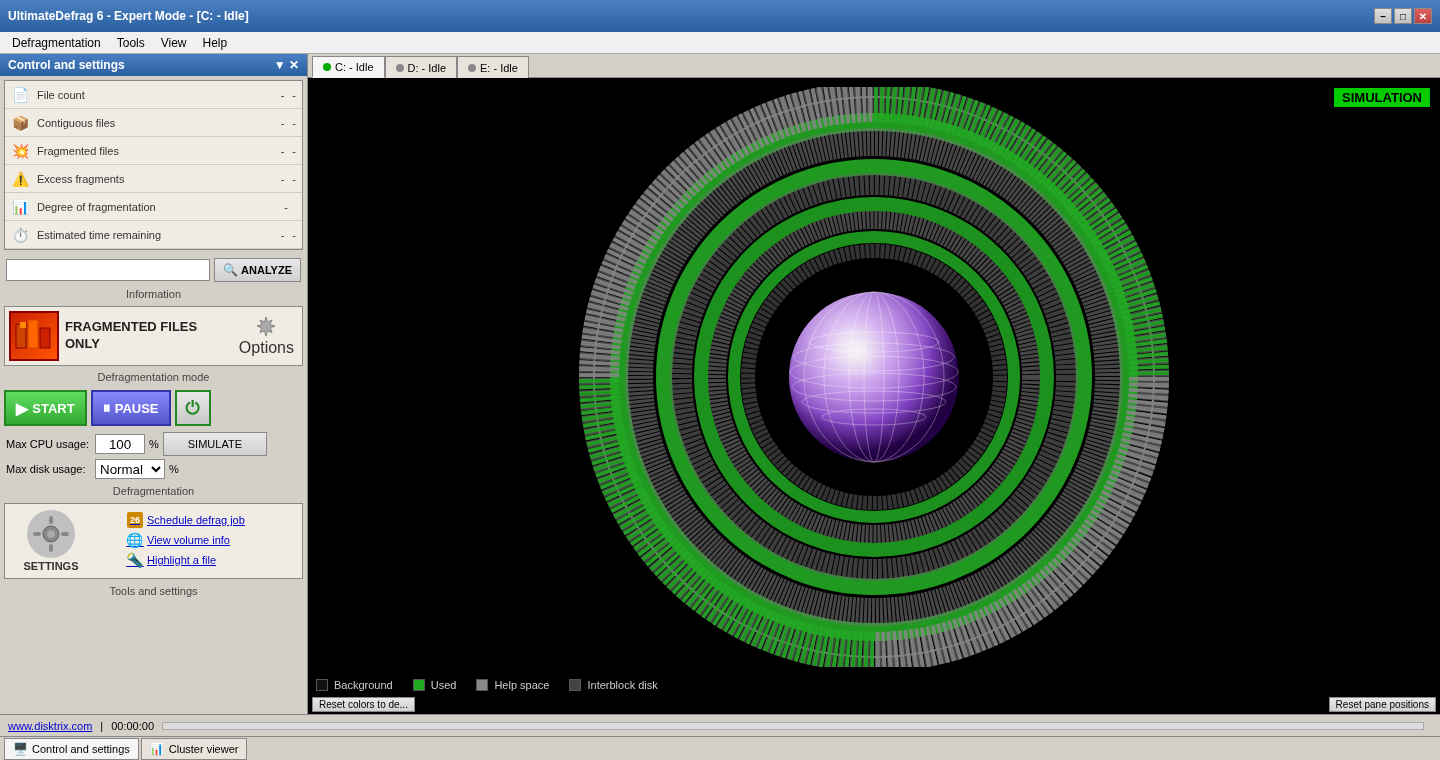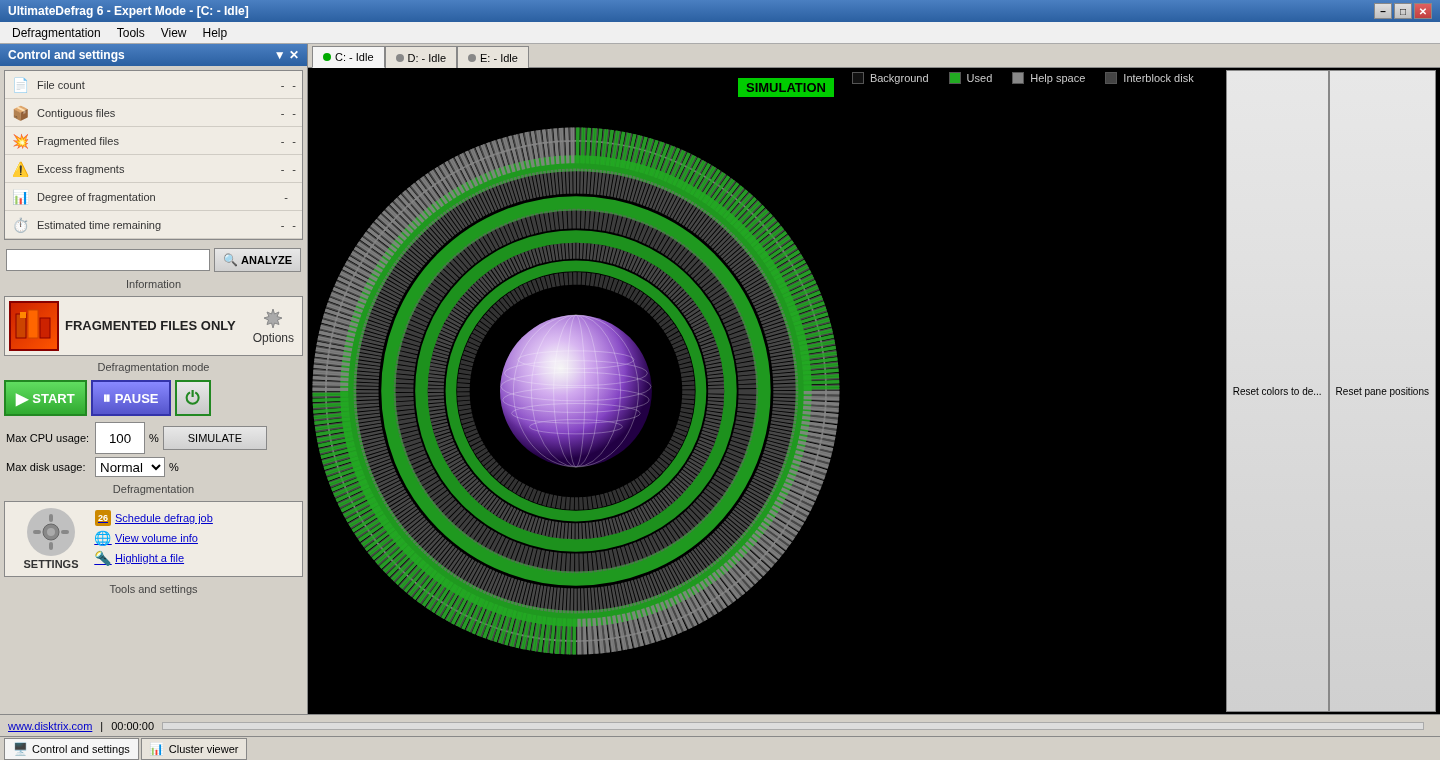--- a/index.html
+++ b/index.html
@@ -1,20 +1,20 @@
 <!DOCTYPE html>
 <html><head>
   <meta charset="utf-8">
   <style>
     * { margin: 0; padding: 0; box-sizing: border-box; }
     body { width: 1440px; height: 760px; overflow: hidden; background: #c0c0c0; font-family: 'Segoe UI', Tahoma, Arial, sans-serif; font-size: 12px; }
 
     
     #titlebar {
-      height: 22px;
+      height: 32px;
       background: linear-gradient(to bottom, #4a7fc1, #2a5fa0);
       display: flex; align-items: center; padding: 0 8px;
       color: white; font-size: 12px; font-weight: bold;
       justify-content: space-between;
     }
     #titlebar-controls { display: flex; gap: 2px; }
     .title-btn {
       width: 18px; height: 16px; border: 1px solid #888;
       display: flex; align-items: center; justify-content: center;
       font-size: 10px; cursor: pointer; color: black; font-weight: bold;
@@ -138,21 +138,21 @@
       font-size: 13px;
       font-weight: bold;
       color: #222;
       line-height: 1.3;
     }
     #options-btn {
       display: flex;
       flex-direction: column;
       align-items: center;
       cursor: pointer;
-      font-size: 12px;
+      font-size: 16px;
       color: #333;
       padding: 4px;
     }
 
     
     #defrag-mode-label {
       text-align: center;
       font-size: 11px;
       color: #444;
       padding: 1px 0;
@@ -202,21 +202,21 @@
       gap: 3px;
     }
     .settings-line {
       display: flex;
       align-items: center;
       gap: 4px;
       font-size: 11px;
     }
     .settings-line label { width: 85px; }
     .settings-input {
-      width: 50px; height: 32px;
+      width: 50px; height: 20px;
       border: 1px solid #888;
       background: white;
       text-align: center;
     }
     .settings-select {
       width: 70px; height: 20px;
       border: 1px solid #888;
       background: white;
     }
     #simulate-btn {
@@ -264,20 +264,21 @@
       padding-top: 2px;
     }
     .tool-link {
       display: flex;
       align-items: center;
       gap: 4px;
       font-size: 11px;
       cursor: pointer;
       color: #0000cc;
       text-decoration: underline;
+      margin-left: 32px;
     }
     .tool-icon {
       width: 16px; height: 16px;
       display: flex; align-items: center; justify-content: center;
       font-size: 10px;
     }
 
     
     #tab-bar {
       height: 24px;
@@ -310,21 +311,21 @@
       border-radius: 50%;
       background: #00aa00;
     }
 
     
     #right-panel {
       flex: 1;
       background: #1d4ed8;
       position: relative;
       display: flex;
-      flex-direction: row;
+      flex-direction: column;
     }
 
     #viz-area {
       flex: 1;
       position: relative;
       background: #000;
       display: flex;
       align-items: center;
       justify-content: center;
       overflow: hidden;

